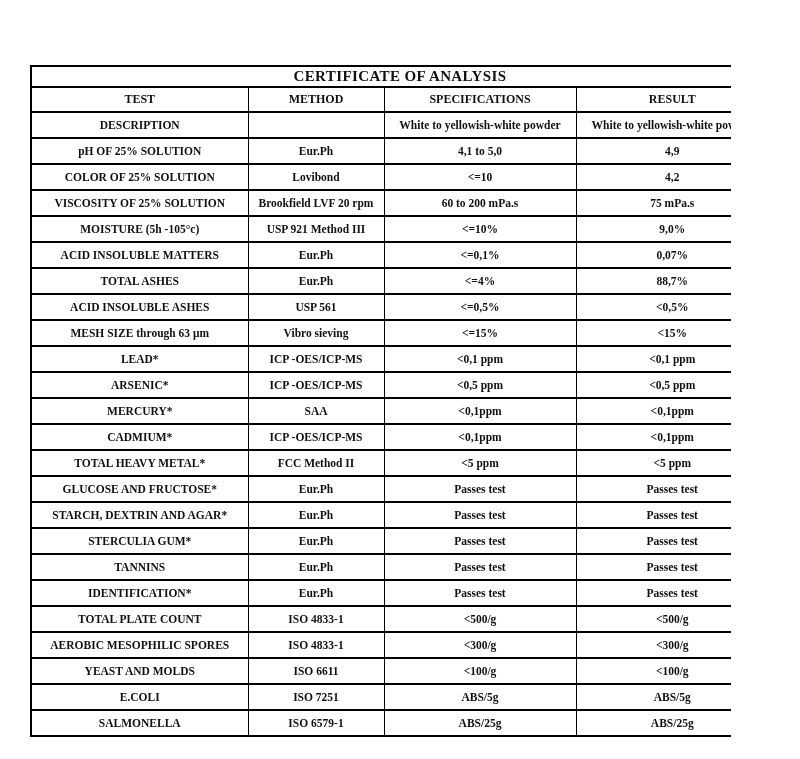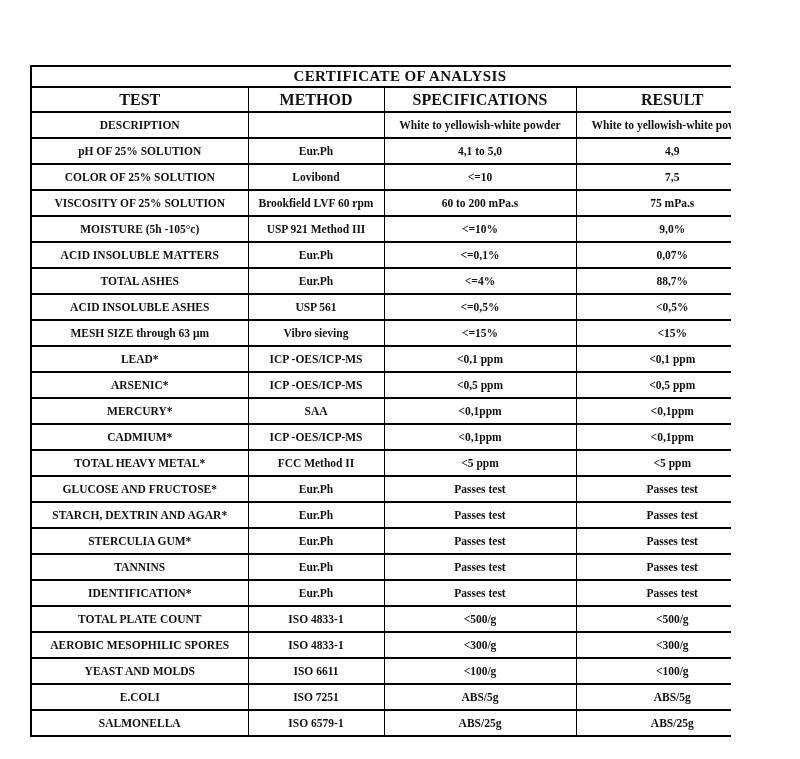--- a/index.html
+++ b/index.html
@@ -39,21 +39,21 @@
     overflow: hidden;
     white-space: nowrap;
   }
   tr.title-row th {
     font-size: 15px;
     height: 20px;
     letter-spacing: 0.4px;
   }
   tr.header-row th {
     height: 25px;
-    font-size: 16px;
+    font-size: 12px;
     text-align: center;
   }
   tbody tr { height: 26px; }
   .red { color: var(--red); }
 </style>
 </head>
 <body>
 
 <div class="page">
   <table class="coa">
@@ -84,25 +84,25 @@
         <tr>
           <td>pH OF 25% SOLUTION</td>
           <td>Eur.Ph</td>
           <td class="red">4,1 to 5,0</td>
           <td>4,9</td>
         </tr>
         <tr>
           <td>COLOR OF 25% SOLUTION</td>
           <td>Lovibond</td>
           <td class="red">&lt;=10</td>
-          <td>7,5</td>
+          <td>4,2</td>
         </tr>
         <tr>
           <td>VISCOSITY OF 25% SOLUTION</td>
-          <td>Brookfield LVF 60 rpm</td>
+          <td>Brookfield LVF 20 rpm</td>
           <td class="red">60 to 200 mPa.s</td>
           <td>75 mPa.s</td>
         </tr>
         <tr>
           <td>MOISTURE (5h -105°c)</td>
           <td>USP 921 Method III</td>
           <td class="red">&lt;=10%</td>
           <td>9,0%</td>
         </tr>
         <tr>

